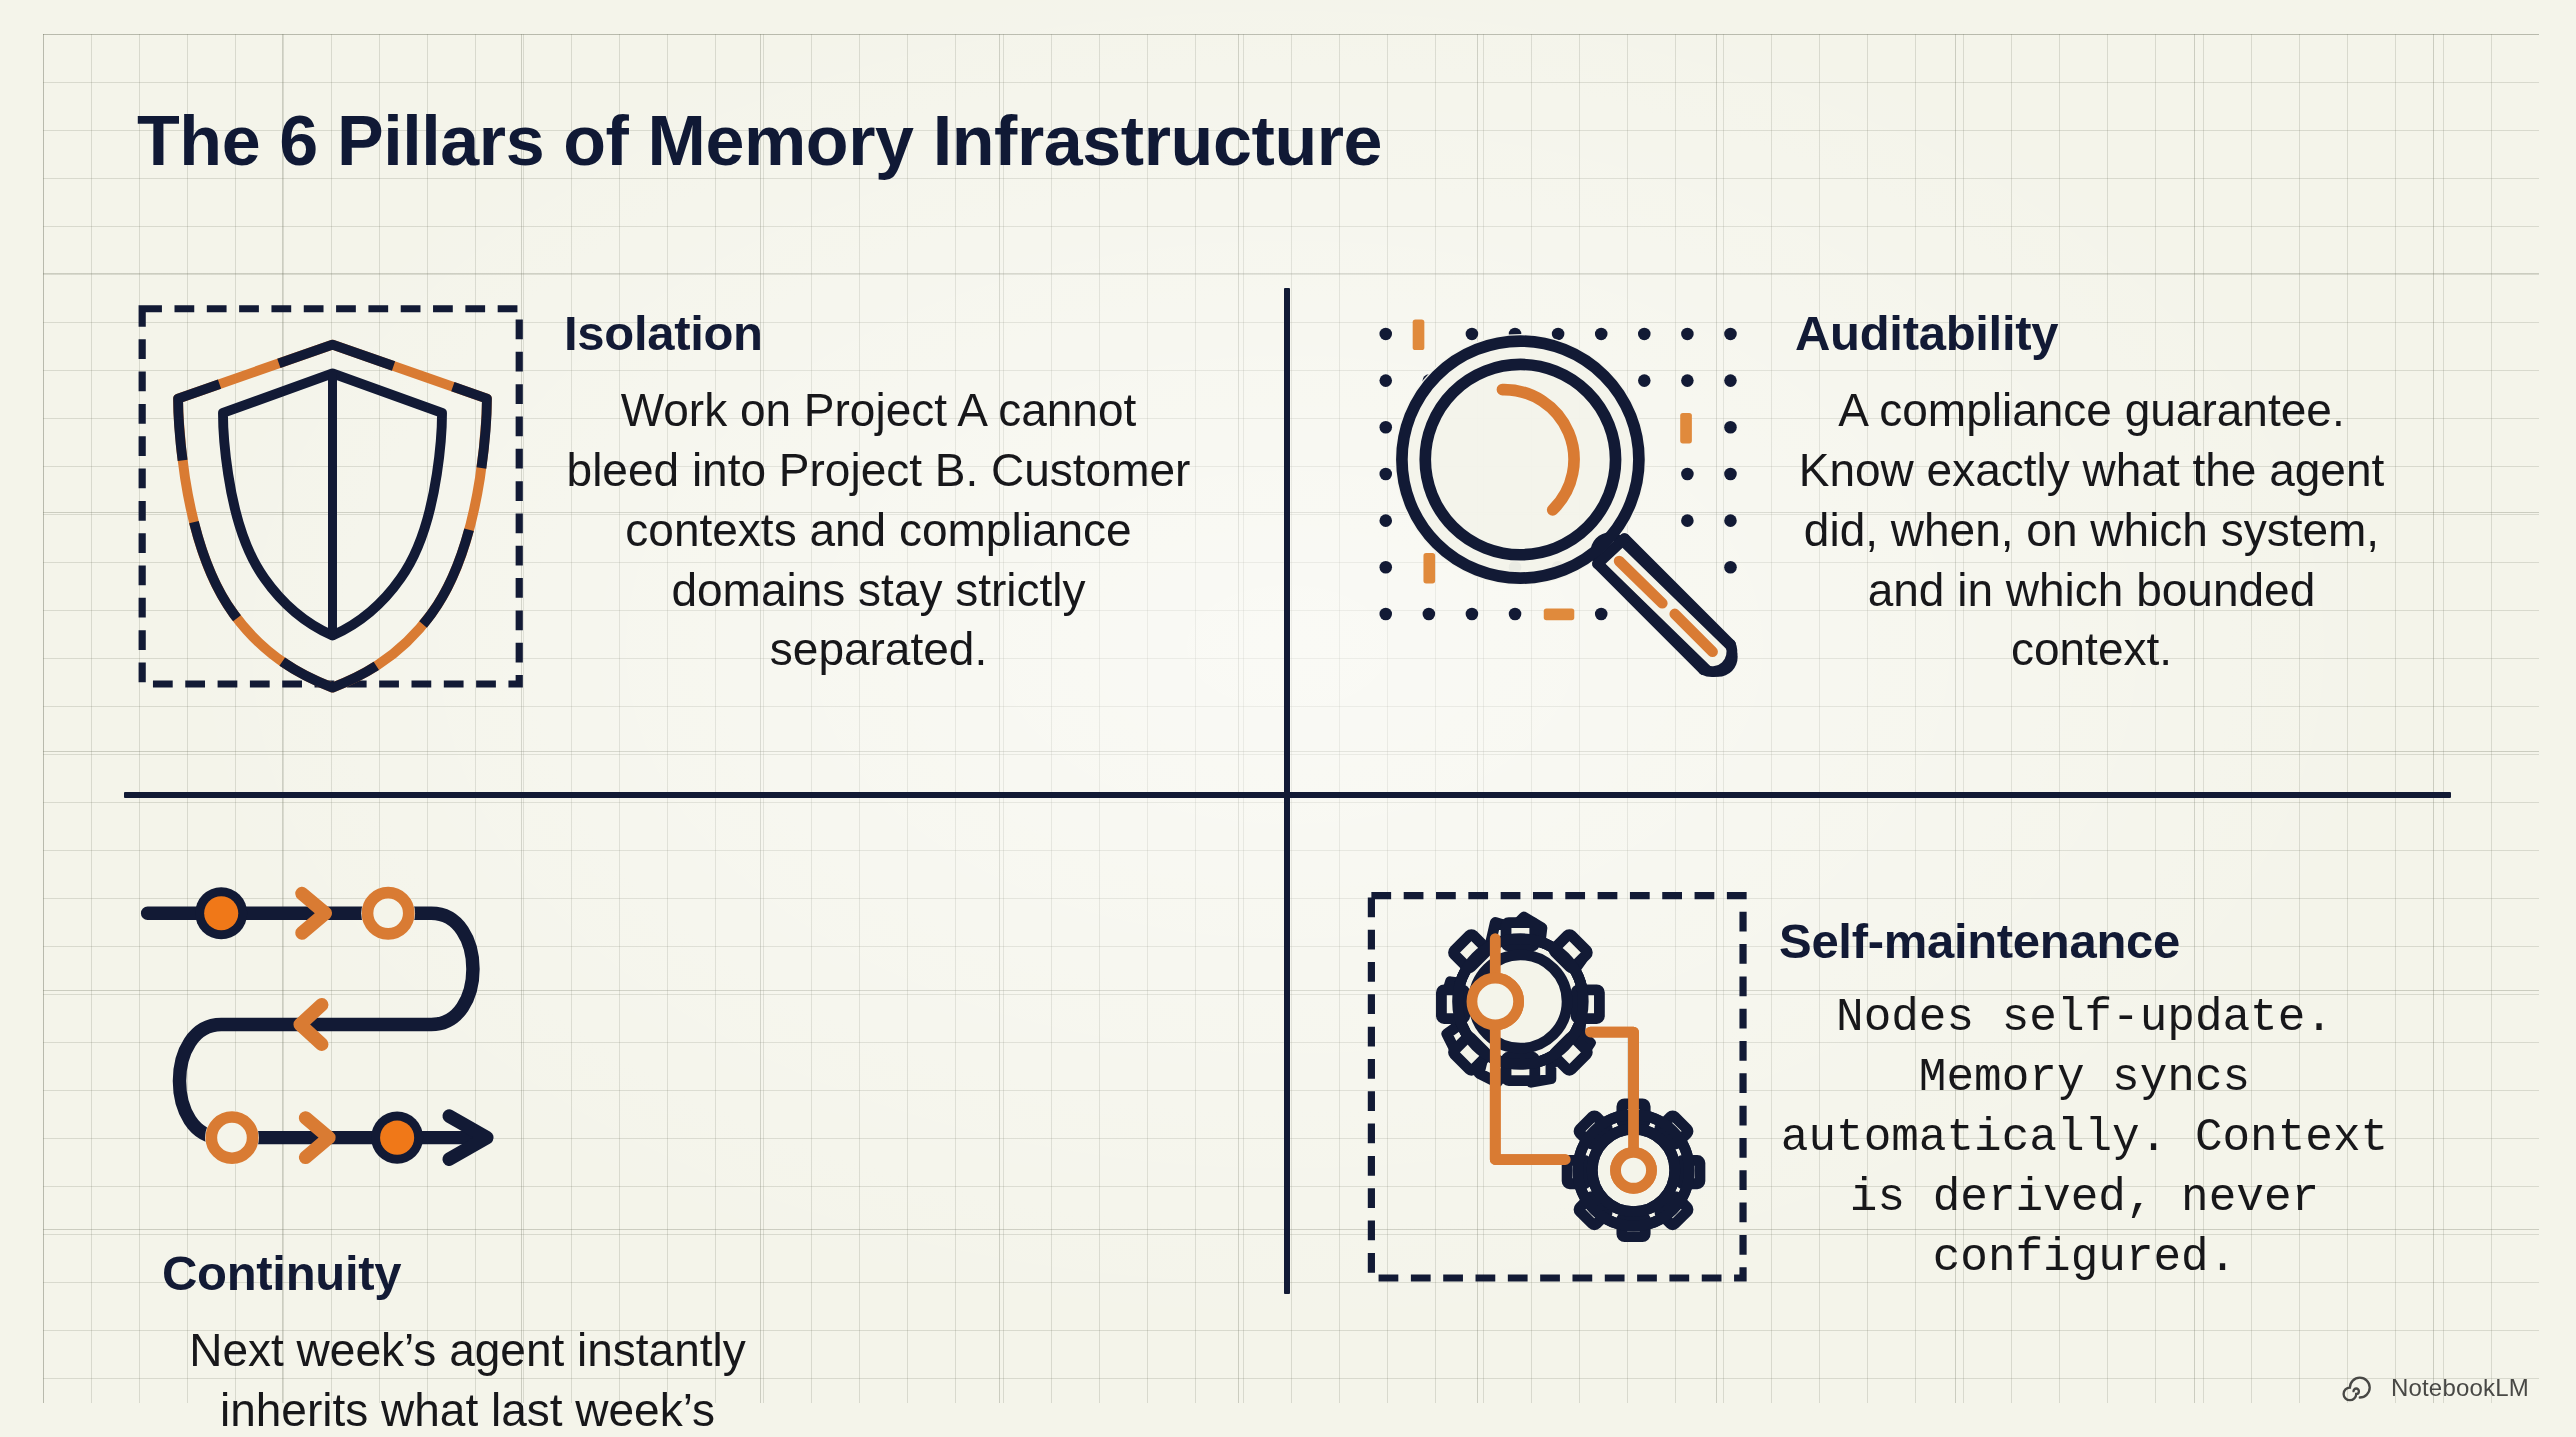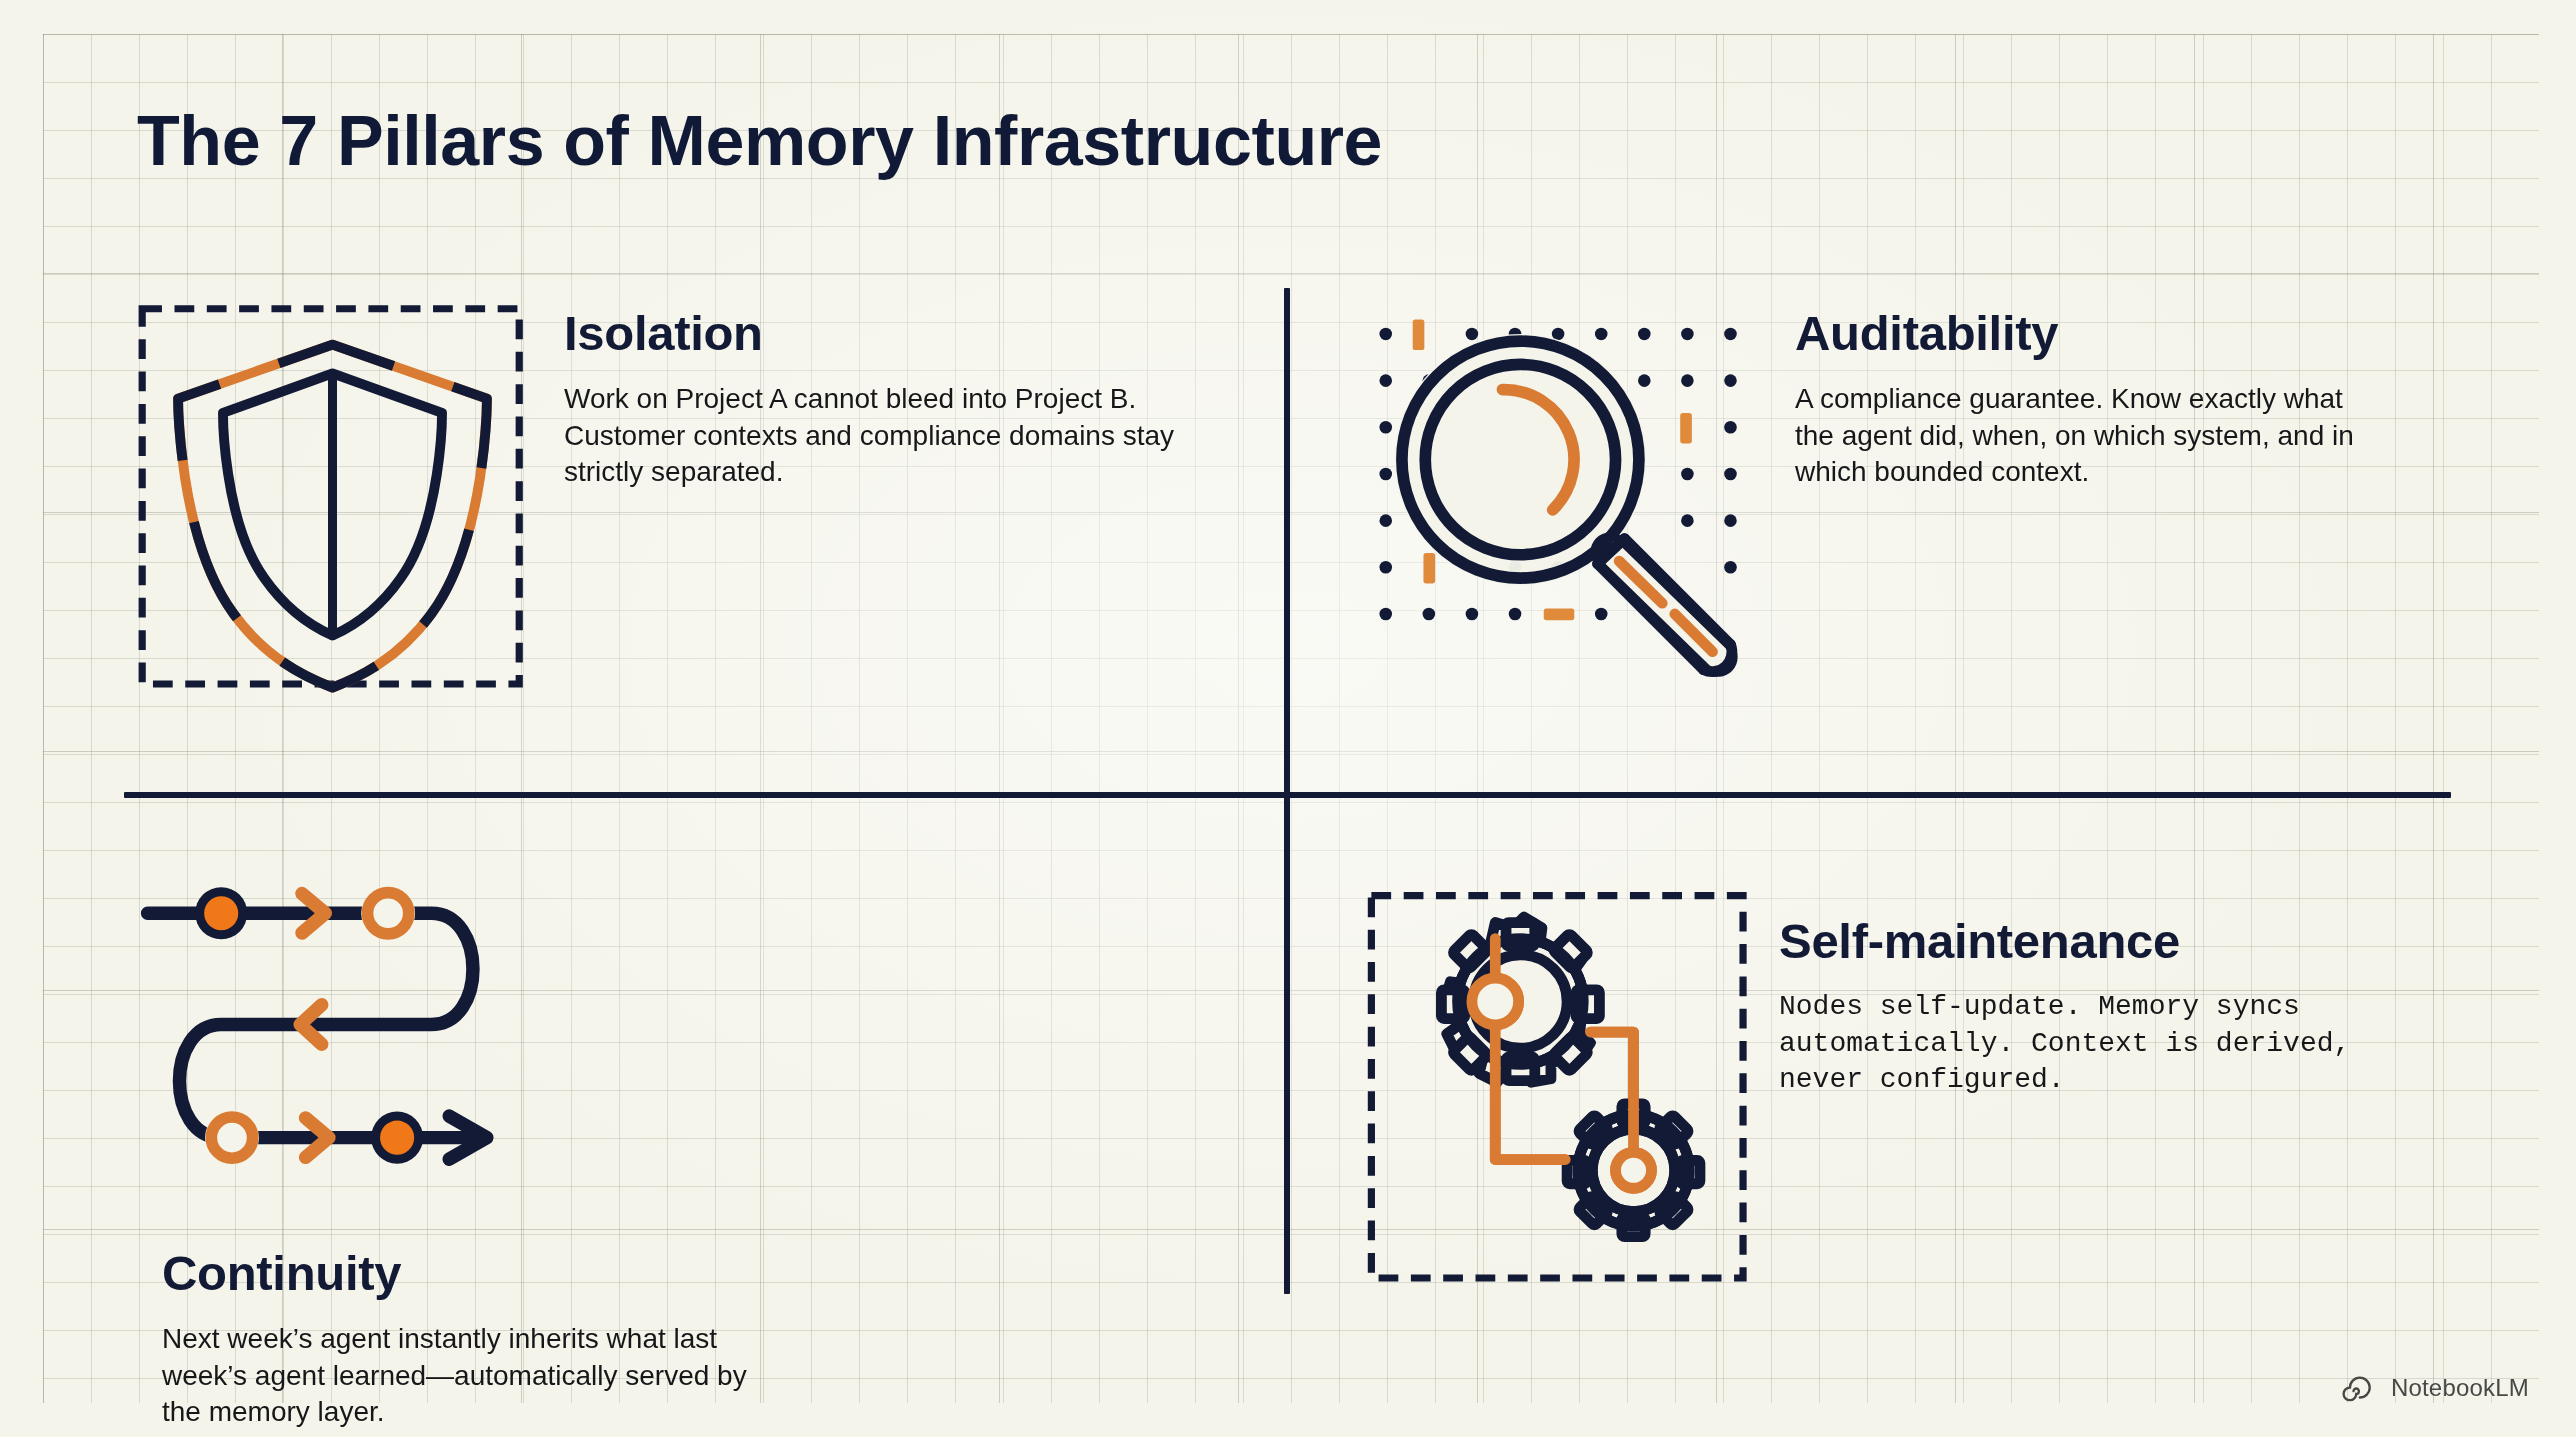--- a/index.html
+++ b/index.html
@@ -121,26 +121,27 @@
   .pillar-heading {
     font-size: 49px;
     font-weight: 700;
     color: #121a35;
     line-height: 1.0;
     margin-bottom: 23.4px;
     letter-spacing: -0.3px;
     white-space: nowrap;
   }
   .pillar-body {
-    font-size: 28px;
+    font-size: 46px;
     line-height: 1.30;
     color: #17171a;
     font-weight: 400;
     max-width: 629px;
     white-space: pre-line;
+    text-align: center;
   }
   #q-continuity .pillar-body      { max-width: 611px; }
   #q-auditability .pillar-body    { max-width: 593px; margin-top: 8px; }
   #q-selfmaintenance .pillar-body { max-width: 611px; font-family: Liberation Mono, monospace; }
 
   
   #watermark {
     position: absolute;
     right: 47px;
     bottom: 36px;
@@ -157,21 +158,21 @@
 </style>
 </head>
 <body>
 
 <div id="canvas">
 
   <div id="grid-minor"></div>
   <div id="grid-major"></div>
   <div id="paper-wash"></div>
 
-  <h1 id="page-title">The 7 Pillars of Memory Infrastructure</h1>
+  <h1 id="page-title">The 6 Pillars of Memory Infrastructure</h1>
 
   <div class="divider-h"></div>
   <div class="divider-v"></div>
 
   <section class="quadrant" id="q-isolation">
     <div class="icon-wrap">
       <svg width="395" height="395" viewBox="0 0 440 440">
 
         <rect x="8" y="12" width="420" height="418" fill="none" stroke="#121a35" stroke-width="8" stroke-dasharray="22 14" stroke-linecap="butt"></rect>
 

